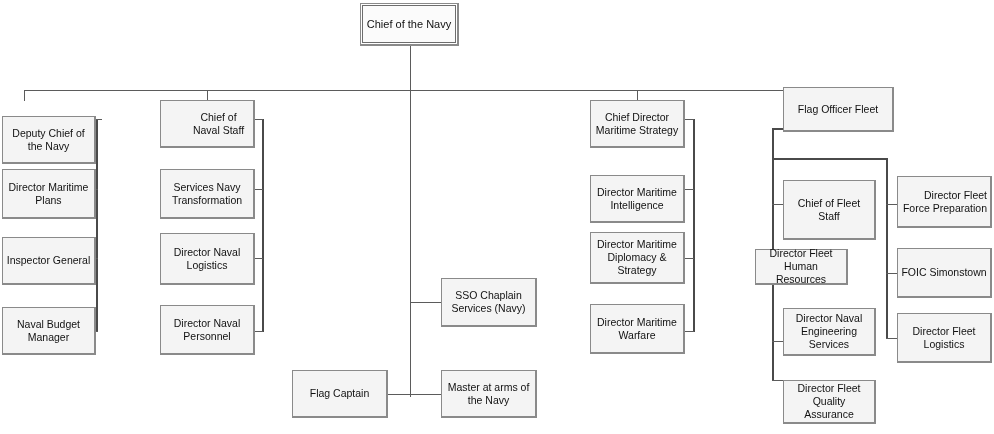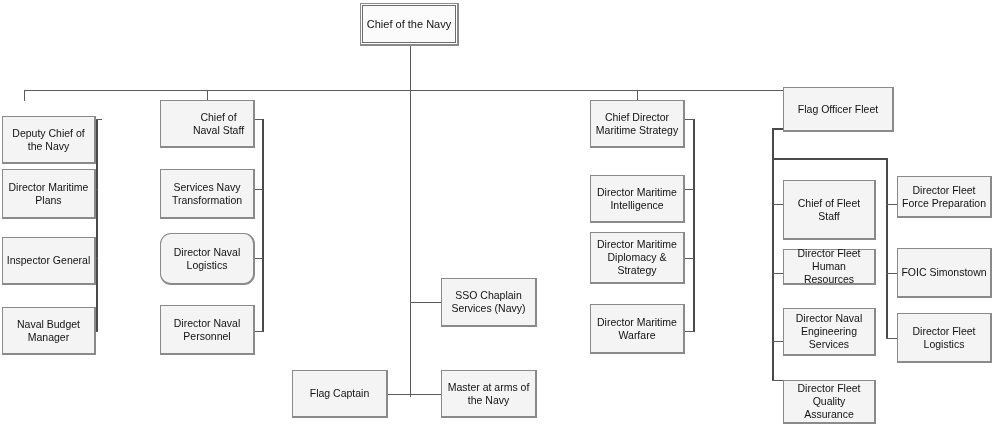--- a/index.html
+++ b/index.html
@@ -116,21 +116,21 @@
   <div class="node" style="left:2px; top:307px; width:94px; height:48px;justify-content:center;">
     <span class="lbl">Naval Budget Manager</span>
   </div>
 
   <div class="node" style="left:160px; top:100px; width:95px; height:48px;padding-left:26px;">
     <span class="lbl">Chief of Naval Staff</span>
   </div>
   <div class="node" style="left:160px; top:169px; width:95px; height:50px;">
     <span class="lbl">Services Navy Transformation</span>
   </div>
-  <div class="node" style="left:160px; top:233px; width:95px; height:52px;border-radius:11px;">
+  <div class="node" style="left:160px; top:233px; width:95px; height:52px;">
     <span class="lbl">Director Naval Logistics</span>
   </div>
   <div class="node" style="left:160px; top:305px; width:95px; height:50px;">
     <span class="lbl">Director Naval Personnel</span>
   </div>
 
   <div class="node" style="left:441px; top:278px; width:96px; height:49px;">
     <span class="lbl">SSO Chaplain Services (Navy)</span>
   </div>
   <div class="node" style="left:292px; top:370px; width:96px; height:48px;">
@@ -152,31 +152,31 @@
   <div class="node" style="left:590px; top:304px; width:95px; height:50px;">
     <span class="lbl">Director Maritime Warfare</span>
   </div>
 
   <div class="node" style="left:783px; top:87px; width:111px; height:45px;">
     <span class="lbl">Flag Officer Fleet</span>
   </div>
   <div class="node" style="left:783px; top:180px; width:93px; height:60px;">
     <span class="lbl">Chief of Fleet Staff</span>
   </div>
-  <div class="node" style="left:783px; top:249px; width:93px; height:36px;">
+  <div class="node" style="left:755px; top:249px; width:93px; height:36px;">
     <span class="lbl">Director Fleet Human Resources</span>
   </div>
   <div class="node" style="left:783px; top:308px; width:93px; height:48px;">
     <span class="lbl">Director Naval Engineering Services</span>
   </div>
   <div class="node" style="left:783px; top:380px; width:93px; height:44px;">
     <span class="lbl">Director Fleet Quality Assurance</span>
   </div>
 
-  <div class="node" style="left:897px; top:176px; width:95px; height:42px;">
+  <div class="node" style="left:897px; top:176px; width:95px; height:52px;text-align:right;">
     <span class="lbl">Director Fleet Force Preparation</span>
   </div>
   <div class="node" style="left:897px; top:248px; width:95px; height:50px;">
     <span class="lbl">FOIC Simonstown</span>
   </div>
   <div class="node" style="left:897px; top:313px; width:95px; height:50px;">
     <span class="lbl">Director Fleet Logistics</span>
   </div>
 
 </div>

